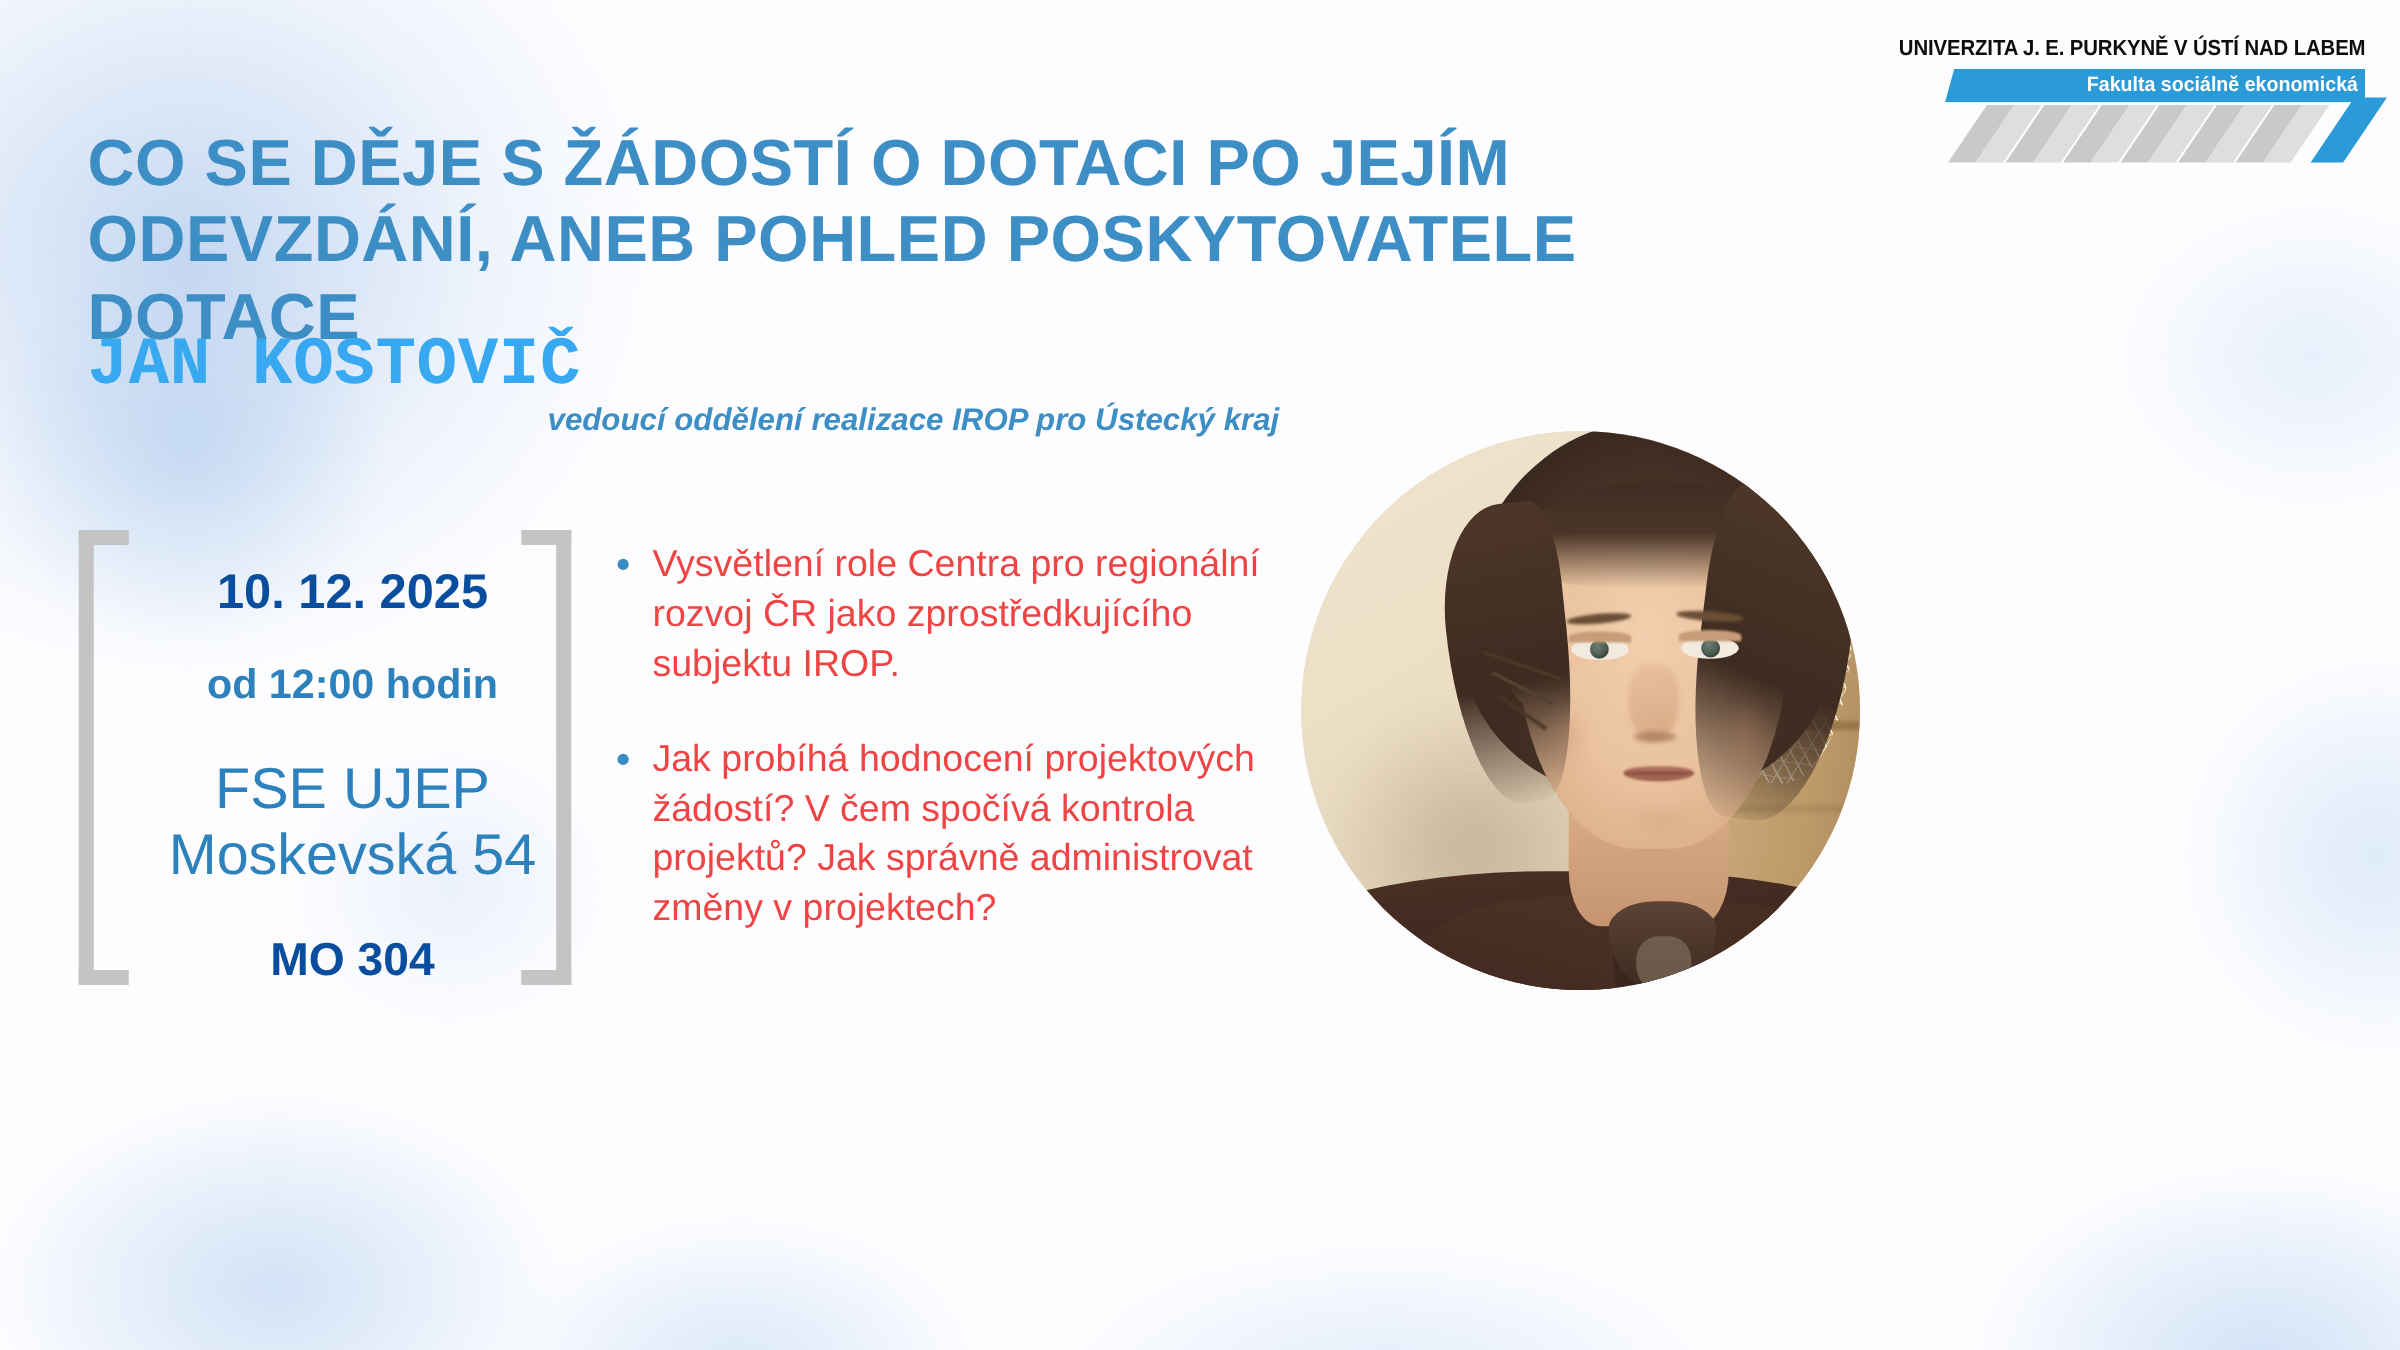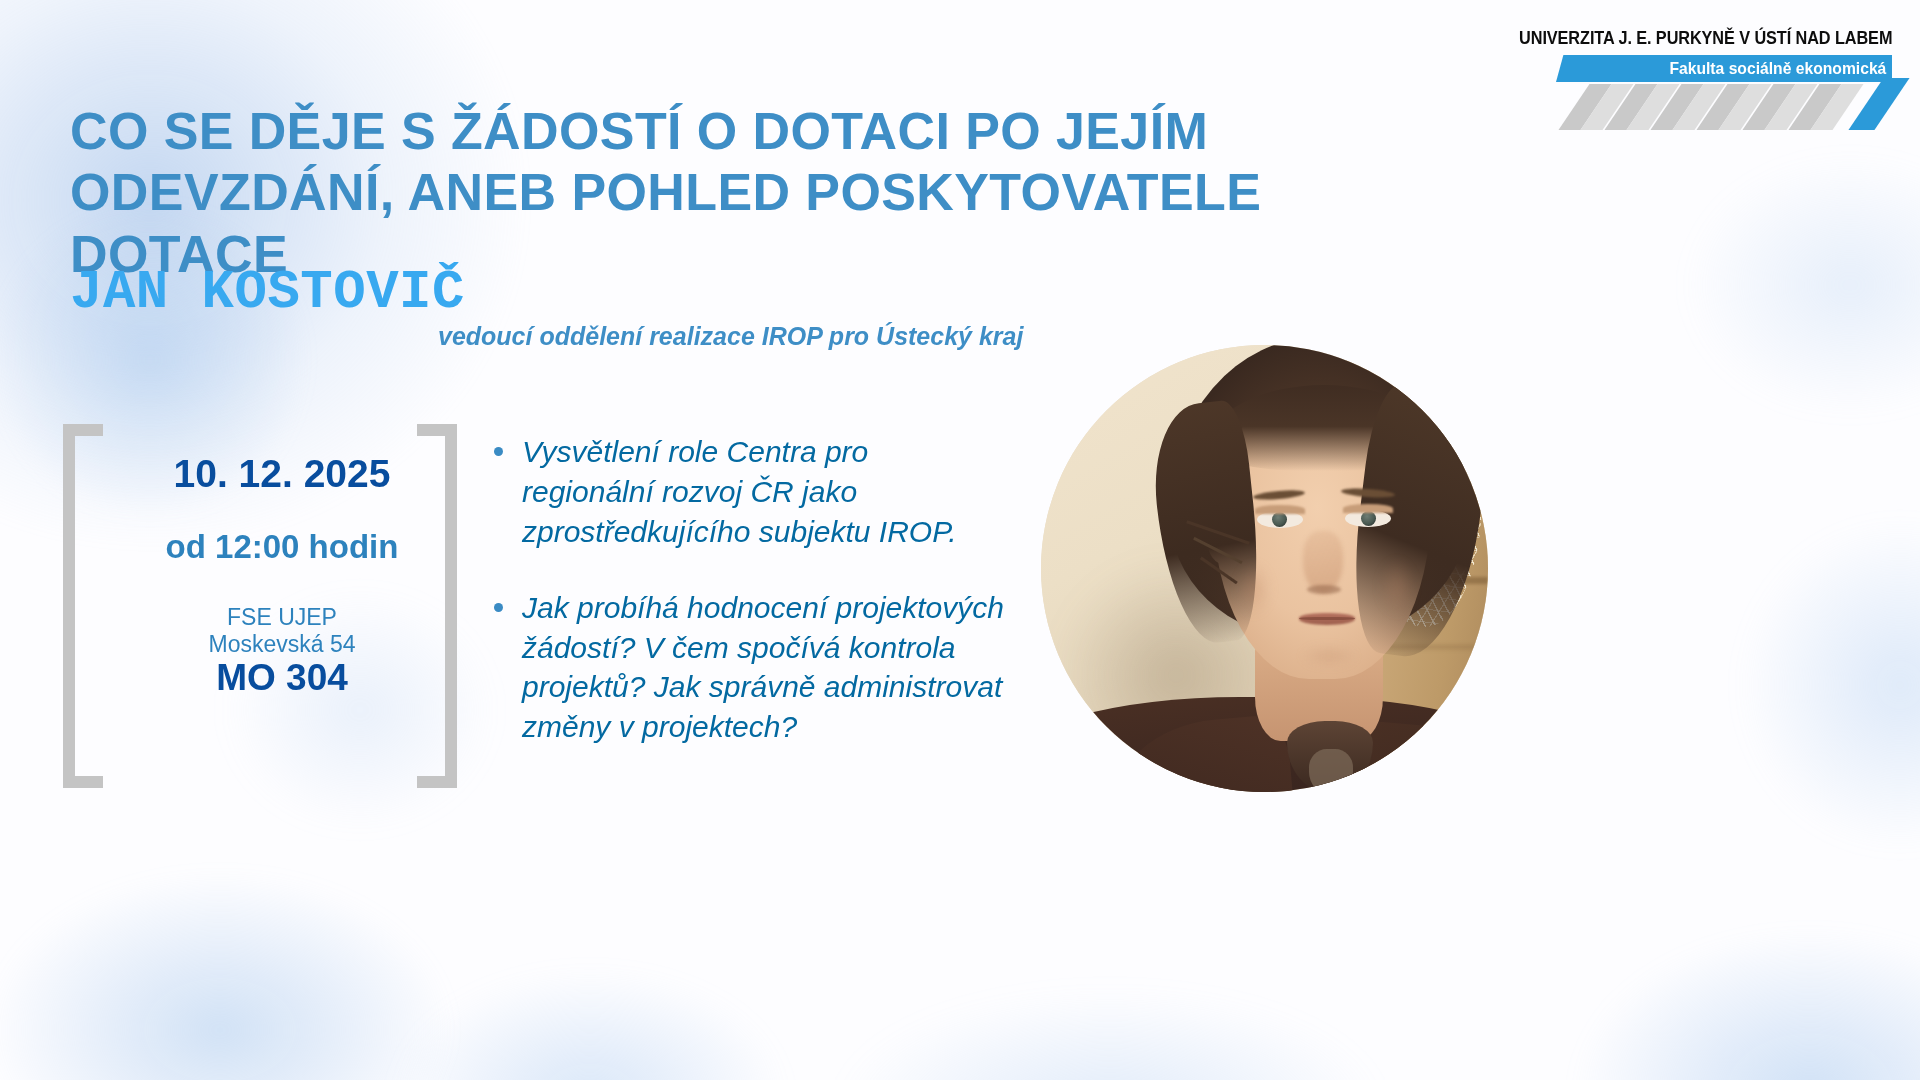--- a/index.html
+++ b/index.html
@@ -217,42 +217,42 @@
   #event-time {
     font-family: "Liberation Sans", sans-serif;
     font-weight: bold;
     font-size: 33px;
     color: #2d82bd;
     margin-bottom: 38px;
   }
   #event-place {
     font-family: "Liberation Sans", sans-serif;
     font-weight: normal;
-    font-size: 23px;
+    font-size: 46px;
     line-height: 1.16;
     color: #2d82bd;
+    margin-bottom: 36px;
   }
   #event-room {
     font-family: "Liberation Sans", sans-serif;
     font-weight: bold;
     font-size: 37px;
     color: #084d9e;
   }
 
   
   #bullets {
     position: absolute;
     left: 488px;
     top: 432px;
     width: 520px;
     font-family: "Liberation Sans", sans-serif;
     font-size: 30px;
     line-height: 1.33;
-    color: #0369a1;
-    font-style: italic;
+    color: #ef4444;
   }
   #bullets ul {
     margin: 0;
     padding: 0 0 0 34px;
     list-style: none;
   }
   #bullets li {
     position: relative;
     margin-bottom: 36px;
   }

